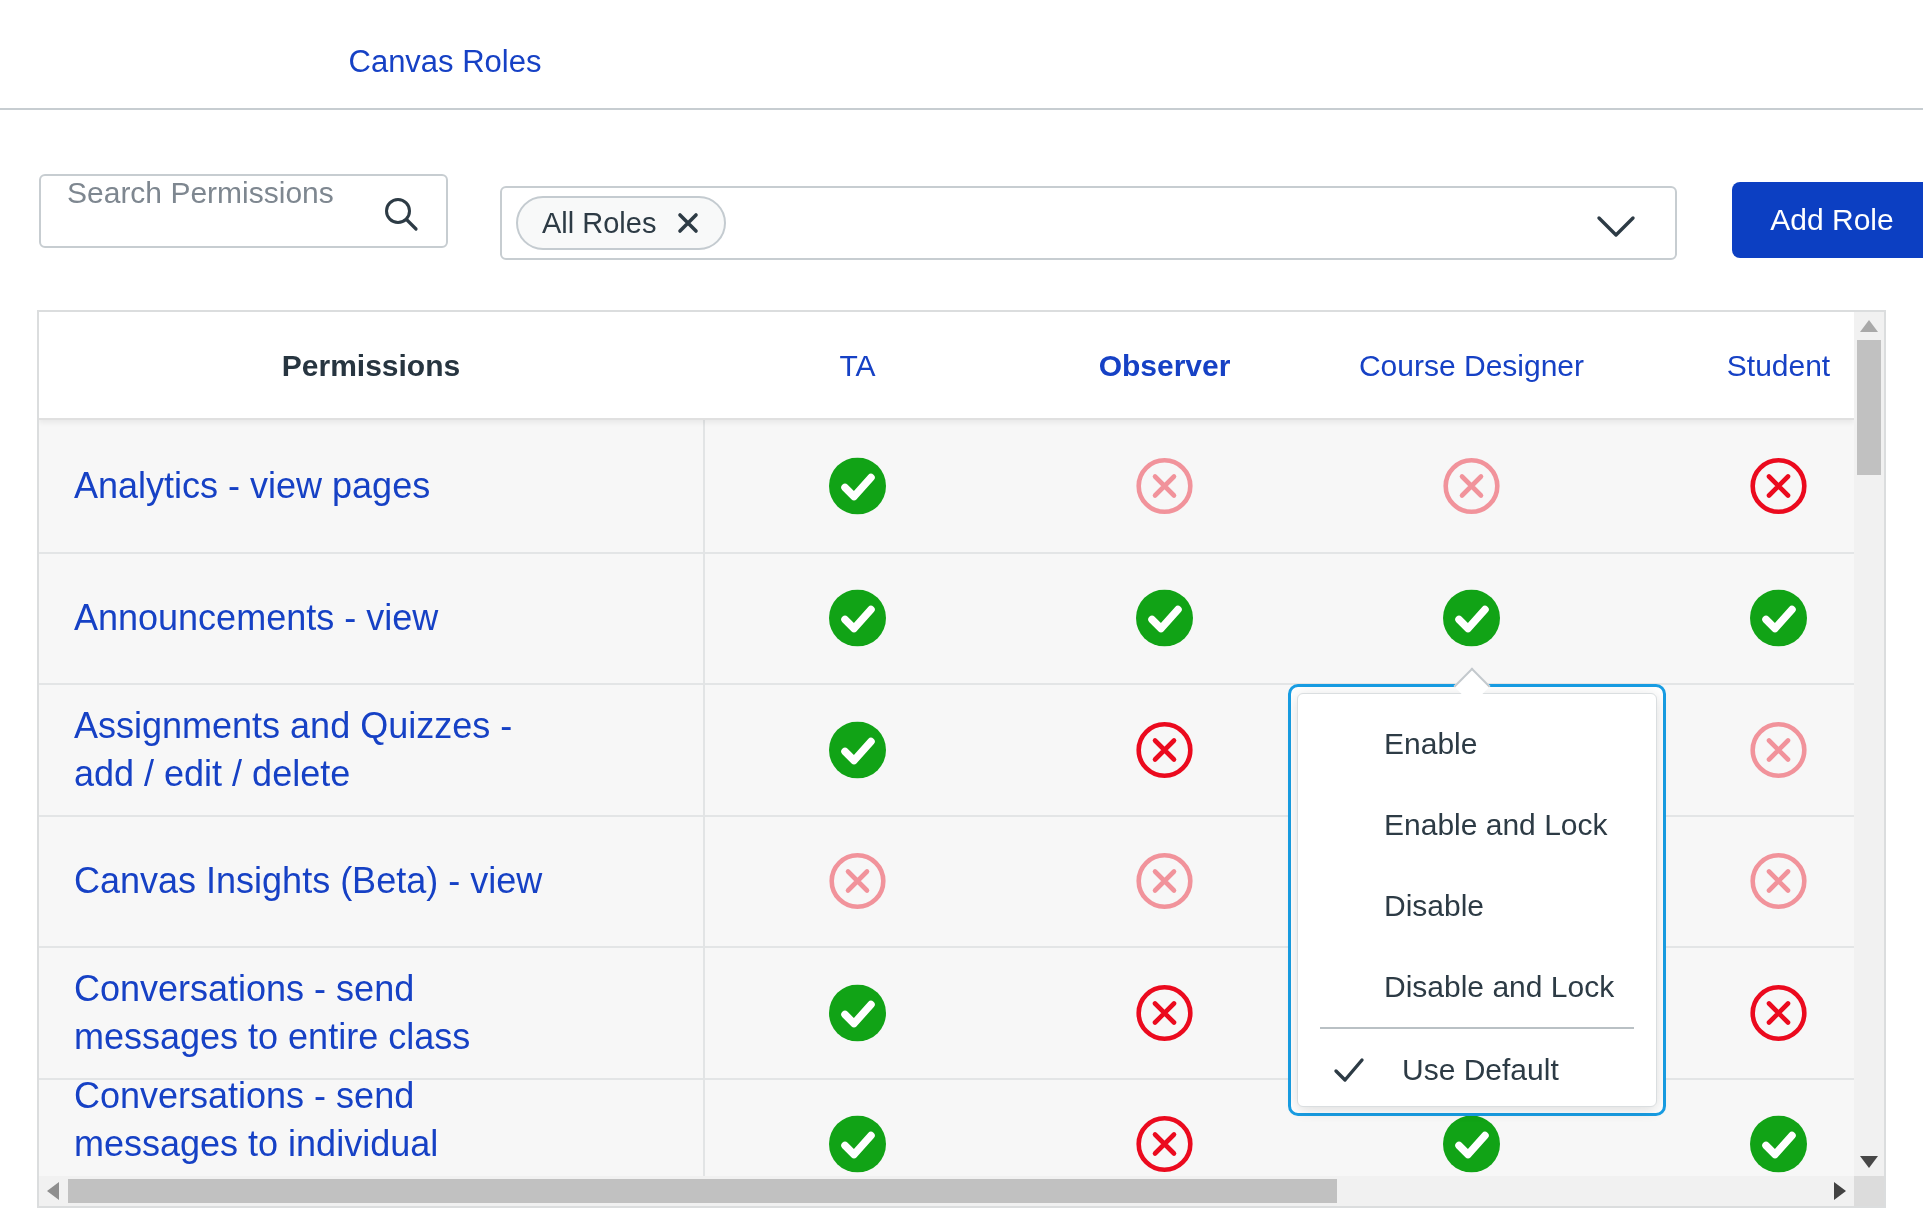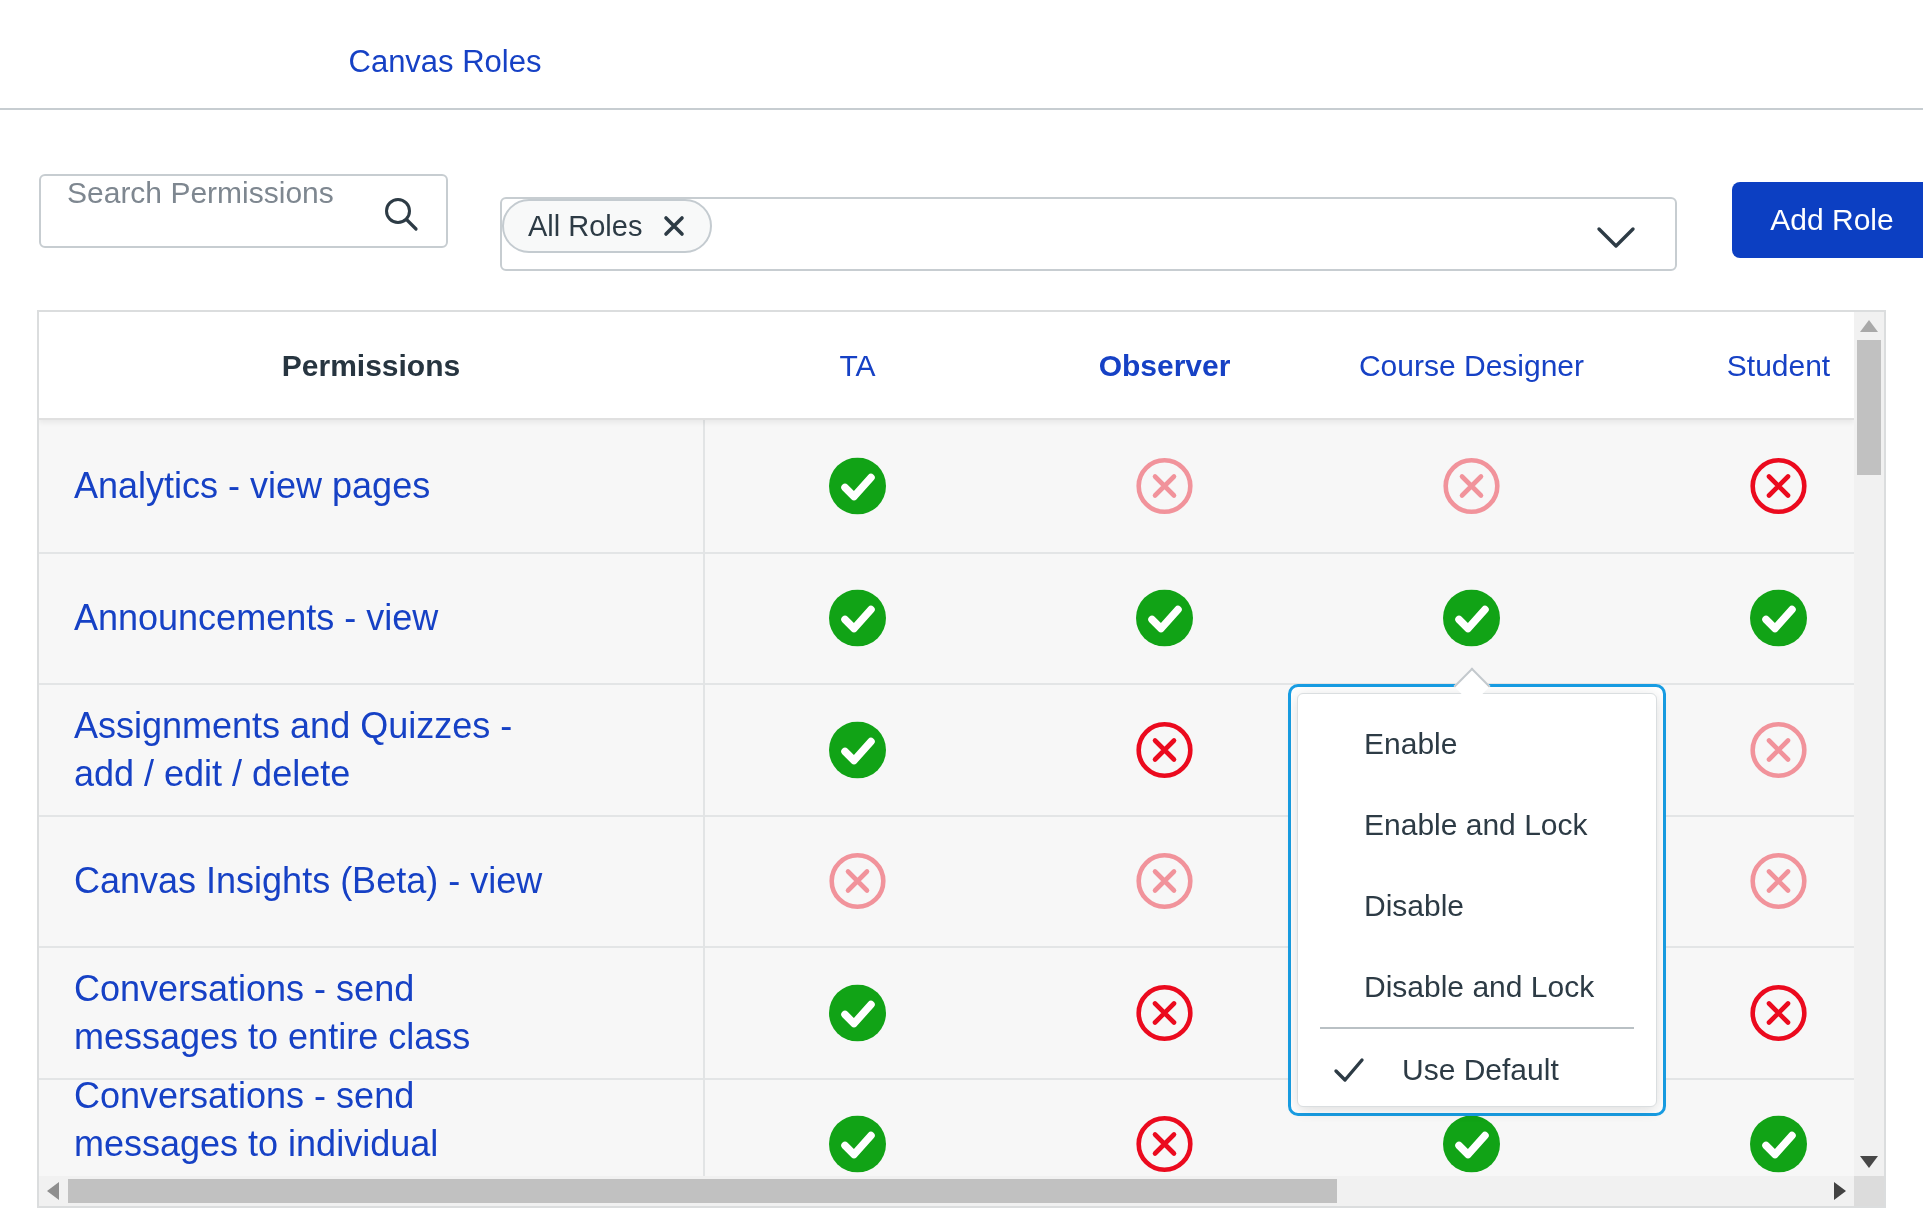--- a/index.html
+++ b/index.html
@@ -20,21 +20,21 @@
     align-items:center;justify-content:center;font-size:31px;color:var(--brand);cursor:pointer;}
 
   
   .search-field{position:absolute;left:39px;top:174px;width:409px;height:74px;border:2px solid var(--border);
     border-radius:6px;background:#fff;display:flex;align-items:flex-start;}
   .search-field input{border:none;outline:none;width:330px;margin-left:26px;font-size:30px;color:var(--dark);background:transparent;}
   .search-field input::placeholder{color:var(--placeholder);}
   .search-icon{position:absolute;right:26px;top:19px;}
 
   .role-select{position:absolute;left:500px;top:186px;width:1177px;height:74px;border:2px solid var(--border);
-    border-radius:6px;background:#fff;display:flex;margin-top:11px;}
+    border-radius:6px;background:#fff;display:flex;align-items:center;padding-left:14px;}
   .tag{height:54px;display:inline-flex;align-items:center;gap:20px;padding:0 24px;background:#F8F9F9;
     border:2px solid #C4CBD0;border-radius:28px;font-size:29px;color:var(--dark);cursor:pointer;}
   .tag .x-icon{display:flex;align-items:center;cursor:pointer;}
   .chevron{position:absolute;right:38px;top:26px;cursor:pointer;}
 
   .add-role{position:absolute;left:1732px;top:182px;width:200px;height:76px;background:var(--btn);
     color:#fff;font-size:30px;border:none;border-radius:8px;cursor:pointer;}
 
   
   .tablebox{position:absolute;left:37px;top:310px;width:1849px;height:898px;border:2px solid #DBDDDE;background:#fff;}
@@ -65,21 +65,21 @@
   .arr-left{left:8px;top:6px;border-top:9px solid transparent;border-bottom:9px solid transparent;border-right:12px solid #8F8F8F;}
   .arr-right{right:8px;top:6px;border-top:9px solid transparent;border-bottom:9px solid transparent;border-left:12px solid #424242;}
 
   
   .menu{position:absolute;left:1288px;top:684px;width:378px;height:432px;background:#fff;
     border:3.5px solid var(--popup);border-radius:10px;z-index:10;}
   .menu-caret{position:absolute;left:168px;top:-14px;width:26px;height:26px;background:#fff;
     transform:rotate(45deg);border-left:2px solid #C3C9CD;border-top:2px solid #C3C9CD;z-index:12;}
   .menu-card{position:absolute;left:6px;top:6px;right:6px;bottom:6px;background:#fff;border:1px solid #DADEE0;
     border-radius:6px;box-shadow:0 3px 14px rgba(0,0,0,.14);padding-top:9px;overflow:hidden;z-index:11;}
-  .menu-item{height:81px;line-height:81px;padding-left:66px;font-size:30px;color:var(--dark);cursor:pointer;}
+  .menu-item{height:81px;line-height:81px;padding-left:86px;font-size:30px;color:var(--dark);cursor:pointer;}
   .menu-sep{height:0;border-top:2px solid #B9C0C4;margin:0 22px;}
   .menu-default{height:81px;display:flex;align-items:center;font-size:30px;color:var(--dark);cursor:pointer;}
   .menu-default .check{margin-left:34px;display:flex;align-items:center;}
   .menu-default .lbl{margin-left:36px;}
 </style>
 </head>
 <body>
 
 <div class="tabbar">
   <div class="tab-plain">

